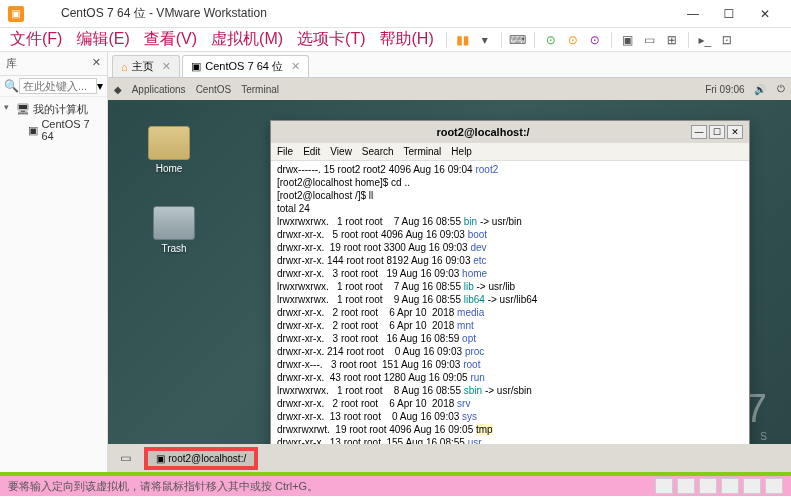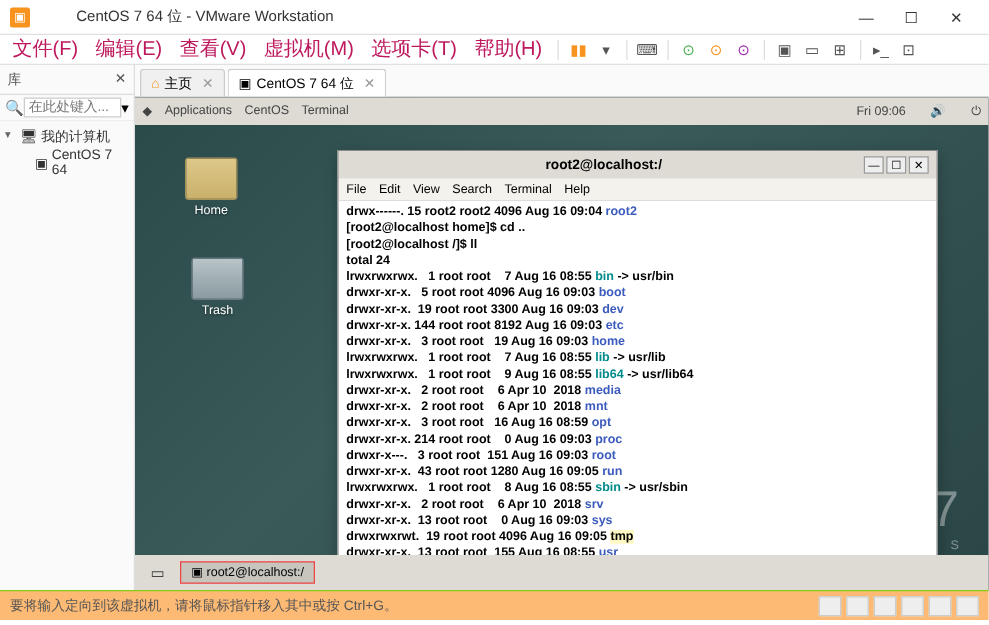--- a/index.html
+++ b/index.html
@@ -27,40 +27,40 @@
 .sidebar .tree .child { padding-left:24px; font-size:11px; color:#333; display:flex; align-items:center; gap:3px; }
 .vmarea { flex:1; display:flex; flex-direction:column; background:#f3f3f3; }
 .tabs { height:26px; display:flex; align-items:flex-end; padding:0 4px; background:#fafafa; border-bottom:1px solid #ccc; gap:2px; }
 .tab { display:flex; align-items:center; padding:3px 8px; border:1px solid #ccc; border-bottom:none; background:#fff; font-size:11px; gap:4px; border-radius:3px 3px 0 0; }
 .tab.inactive { background:#f0f0f0; }
 .tab .homeicon { color:#f7931e; }
 .tab .close { color:#999; margin-left:4px; }
 .guest { flex:1; position:relative; background:linear-gradient(135deg,#2a4a4a 0%,#3a5a5a 40%,#2a4545 100%); overflow:hidden; }
 .gbar { height:22px; background:#dedbd4; display:flex; align-items:center; padding:0 6px; font-size:10px; color:#444; }
 .gbar .gleft { display:flex; gap:10px; }
-.gbar .gright { margin-left:auto; display:flex; gap:20px; align-items:center; }
+.gbar .gright { margin-left:auto; display:flex; gap:10px; align-items:center; }
 .desktop-icon { position:absolute; display:flex; flex-direction:column; align-items:center; color:#fff; font-size:10px; text-shadow:0 1px 2px rgba(0,0,0,.6); }
 .desktop-icon .ic { width:42px; height:34px; border-radius:3px; margin-bottom:3px; }
 .folder-ic { background:linear-gradient(#ddc88a,#c9b06a); border:1px solid #a8935a; }
 .trash-ic { background:linear-gradient(#b8c4c8,#8a9aa0); border:1px solid #6a7a80; border-radius:4px 4px 6px 6px; width:32px; height:38px; }
 .centos-mark { position:absolute; right:20px; bottom:30px; color:rgba(255,255,255,.4); font-size:10px; letter-spacing:4px; text-align:right; }
 .centos-mark .big { font-size:40px; font-weight:300; }
 .termwin { position:absolute; left:162px; top:42px; width:480px; background:#fff; border:1px solid #888; box-shadow:0 4px 12px rgba(0,0,0,.3); }
 .termwin .twtitle { height:22px; background:#dedbd4; display:flex; align-items:center; font-size:11px; padding:0 6px; }
 .termwin .twtitle .t { flex:1; text-align:center; font-weight:bold; }
 .termwin .twtitle .wbtn { width:16px; height:14px; border:1px solid #999; margin-left:2px; display:flex; align-items:center; justify-content:center; font-size:9px; background:#eee; }
 .termwin .twmenu { height:18px; display:flex; align-items:center; padding:0 6px; gap:10px; font-size:10px; background:#f4f2ec; border-bottom:1px solid #ddd; }
-.termwin .twbody { padding:2px 6px; font-family:"Courier New",monospace; font-size:10px; line-height:13px; background:#fff; color:#000; white-space:pre;font-weight:bold; }
+.termwin .twbody { padding:2px 6px; font-family:"Courier New",monospace; font-size:10px; line-height:13px; background:#fff; color:#000; white-space:pre; }
 .c-blue { color:#3b5bbd; }
 .c-cyan { color:#008b8b; }
 .hl-green { background:#fef9c3; color:#000; }
 .gtaskbar { position:absolute; left:0; right:0; bottom:0; height:28px; background:#dedbd4; display:flex; align-items:center; padding:0 6px; gap:6px; }
 .gtaskbar .tbicon { width:24px; height:22px; display:flex; align-items:center; justify-content:center; color:#444; }
-.gtaskbar .tbtask { background:#c8c5bf; border:1px solid #ef4444; padding:2px 8px; font-size:10px; }
-.statusbar { height:24px; background:#fdba74; border-top:1px solid #84cc16; display:flex; align-items:center; padding:0 8px; font-size:11px; color:#555; }
+.gtaskbar .tbtask { background:#c8c5bf; border:4px solid #ef4444; padding:2px 8px; font-size:10px; }
+.statusbar { height:24px; background:#f9a8d4; border-top:4px solid #84cc16; display:flex; align-items:center; padding:0 8px; font-size:11px; color:#555; }
 .statusbar .right { margin-left:auto; display:flex; gap:4px; }
 .statusbar .sicon { width:18px; height:16px; background:#eee; border:1px solid #ccc; }
 .watermark { position:absolute; right:60px; bottom:30px; font-size:11px; color:rgba(255,255,255,.3); z-index:5; }
 </style>
 </head>
 <body>
 
 <div class="titlebar">
   <span class="icon">▣</span>
   <span class="title">CentOS 7 64 位 - VMware Workstation</span>

